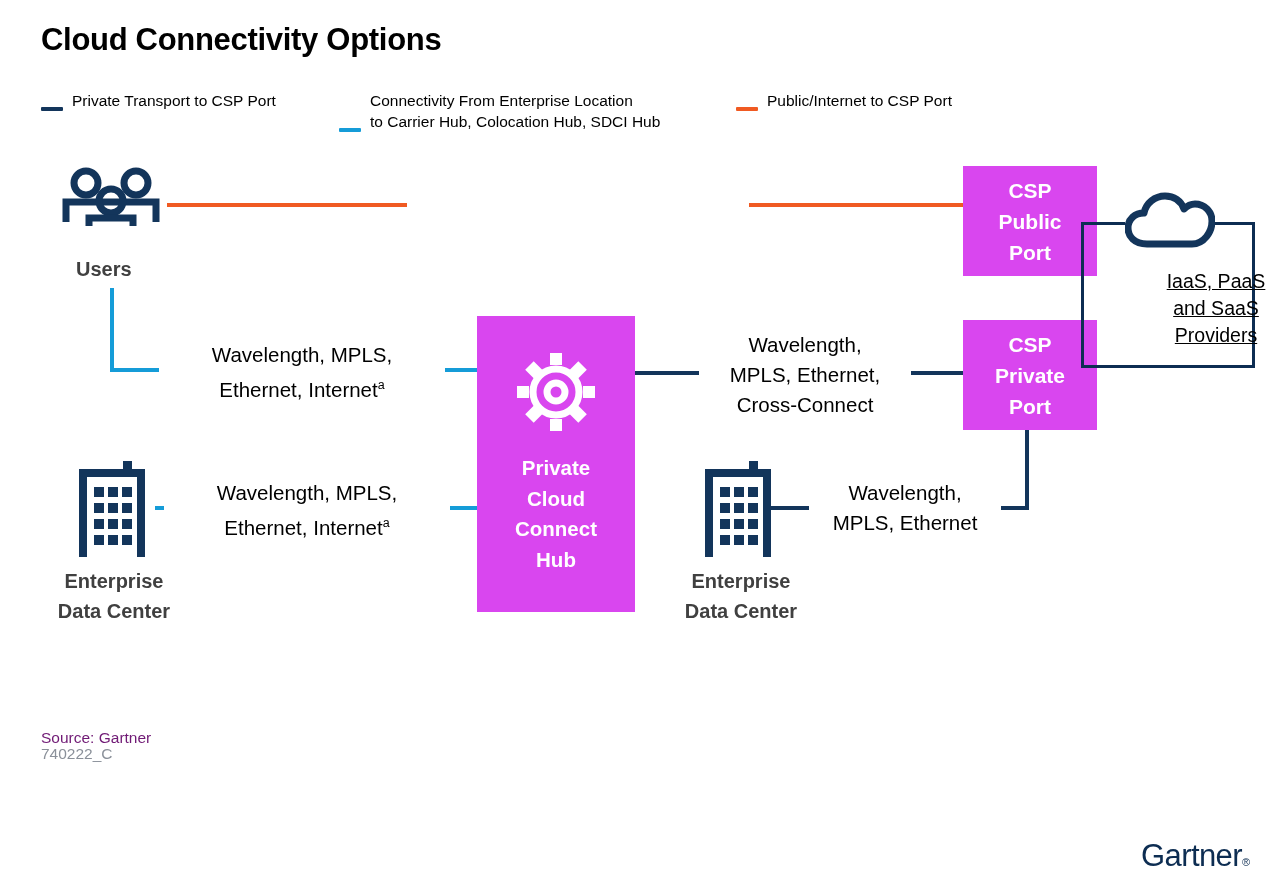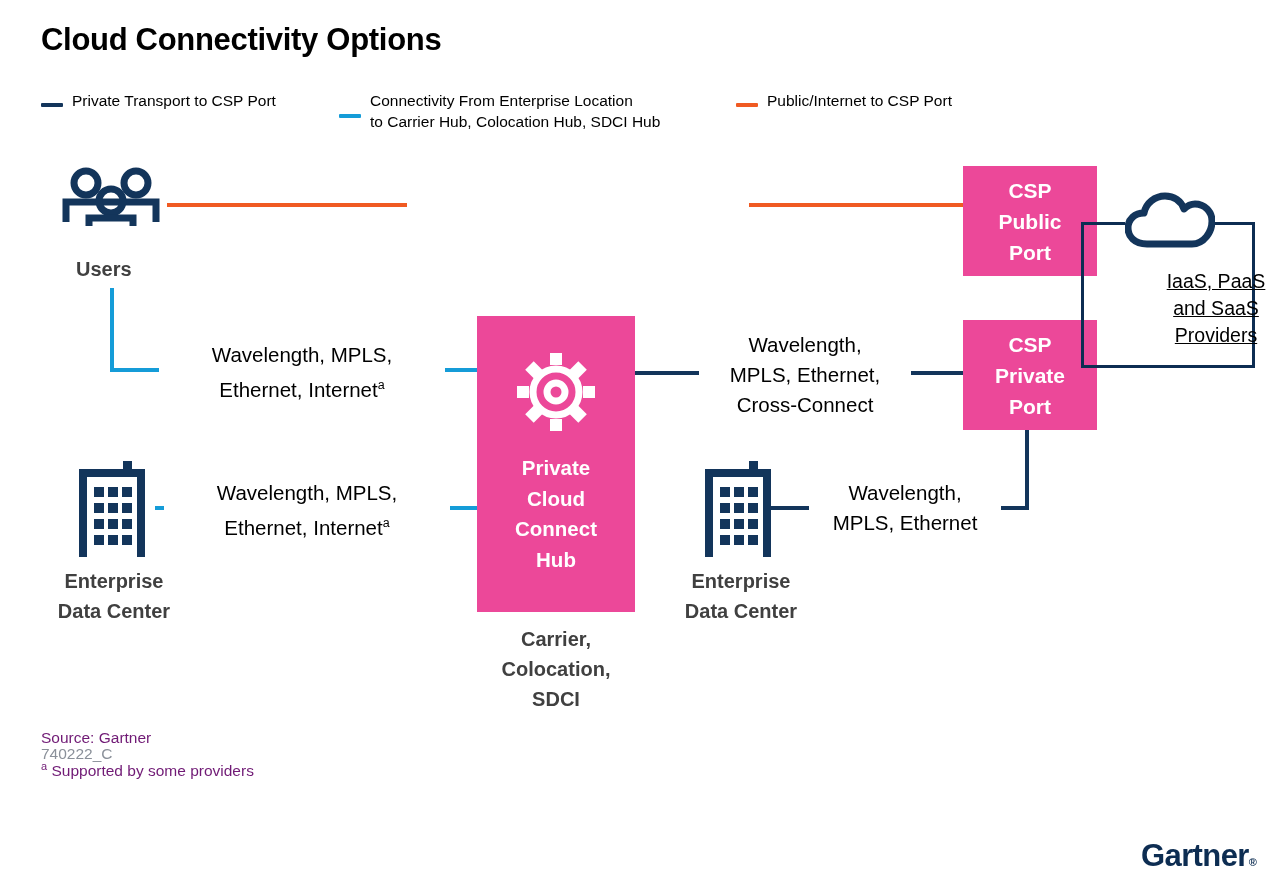--- a/index.html
+++ b/index.html
@@ -26,37 +26,37 @@
     left: 32px;
     top: 22px;
     font-size: 31px;
     font-weight: bold;
     letter-spacing: -0.3px;
     color: #000;
     white-space: nowrap;
   }
 
   
-  .legend-item { display: flex; align-items: center; }
+  .legend-item { display: flex; align-items: flex-end; }
   .legend-swatch {
     width: 22px; height: 4px;
     margin-top: 9px; margin-right: 9px;
     flex: 0 0 auto;
     border-radius: 1px;
   }
   .legend-label {
     font-size: 15.5px;
     line-height: 21px;
     color: #000;
     white-space: pre-line;
   }
 
   
   .navy-box {
-    background: #ec4899;
+    background: #d946ef;
     color: #ffffff;
     display: flex;
     flex-direction: column;
     align-items: center;
     justify-content: center;
     text-align: center;
     font-weight: bold;
   }
   #csp-public-port, #csp-private-port {
     font-size: 21px;
@@ -118,21 +118,21 @@
     font-size: 15.5px;
     line-height: 22px;
     color: #701a75;
   }
   .footer-line sup { font-size: 11px; vertical-align: super; }
   #footer-id { color: #8a9099; }
 
   
   #gartner-logo {
     font-size: 31px;
-    font-weight: bold;
+    font-weight: normal;
     color: #0d2d52;
     letter-spacing: -0.6px;
     text-align: center;
   }
   #gartner-logo sup { font-size: 11px; vertical-align: baseline; }
 </style>
 </head>
 <body>
 
 <div id="canvas">
@@ -218,23 +218,20 @@
         </g>
         <circle cx="39" cy="39" r="23" fill="none" stroke="#ffffff" stroke-width="7"></circle>
         <circle cx="39" cy="39" r="9" fill="none" stroke="#ffffff" stroke-width="7"></circle>
       </svg>
     </span>
     <span class="hub-label" style="white-space:pre-line">Private
 Cloud
 Connect
 Hub</span>
   </div>
-  <div class="abs node-caption" style="left: 452px; top: 624px; width: 190px; white-space: pre-line;">Carrier,
-Colocation,
-SDCI</div>
 
   <div class="abs line-h navy" style="left:626px; top:371px; width:78px;"></div>
   <div class="abs line-h navy" style="left:888px; top:371px; width:68px;"></div>
   <div class="abs path-label" style="left: 690px; top: 330px; width: 212px; white-space: pre-line;">Wavelength,
 MPLS, Ethernet,
 Cross-Connect</div>
 
   <div class="abs" style="left:696px; top:461px; width:76px; height:96px;">
     <svg width="76" height="96" viewBox="0 0 76 96">
       <path d="M4 96 L4 12 L62 12 L62 96" fill="none" stroke="#13355b" stroke-width="8"></path>
@@ -275,18 +272,17 @@
   <div class="abs" style="left:1116px; top:192px; width:90px; height:58px;">
     <svg width="90" height="58" viewBox="0 0 90 58">
       <path d="M22 52 C9 52 3 44 3 36 C3 27 10 21 19 21 C21 11 30 4 40 4 C49 4 56 9 59 17 C62 14 66 12 70 12 C79 12 87 19 87 29 C87 40 79 52 67 52 Z" fill="#ffffff" stroke="#13355b" stroke-width="7" stroke-linejoin="round"></path>
     </svg>
   </div>
   <div class="abs" id="cloud-text" style="left: 1124px; top: 268px; width: 166px; white-space: pre-line; text-decoration: underline;" style2="white-space:pre-line">IaaS, PaaS
 and SaaS
 Providers</div>
 
   <div class="abs footer-line" style="left:32px; top:727px;">Source: Gartner</div>
-  <div class="abs footer-line" style="left:32px; top:755px;"><sup>a</sup><span> Supported by some providers</span></div>
   <div class="abs footer-line" id="footer-id" style="left:32px; top:743px;">740222_C</div>
 
   <div class="abs" id="gartner-logo" style="left:1132px; top:838px;"><span>Gartner</span><sup>®</sup></div>
 
 </div>
 
 </body></html>

